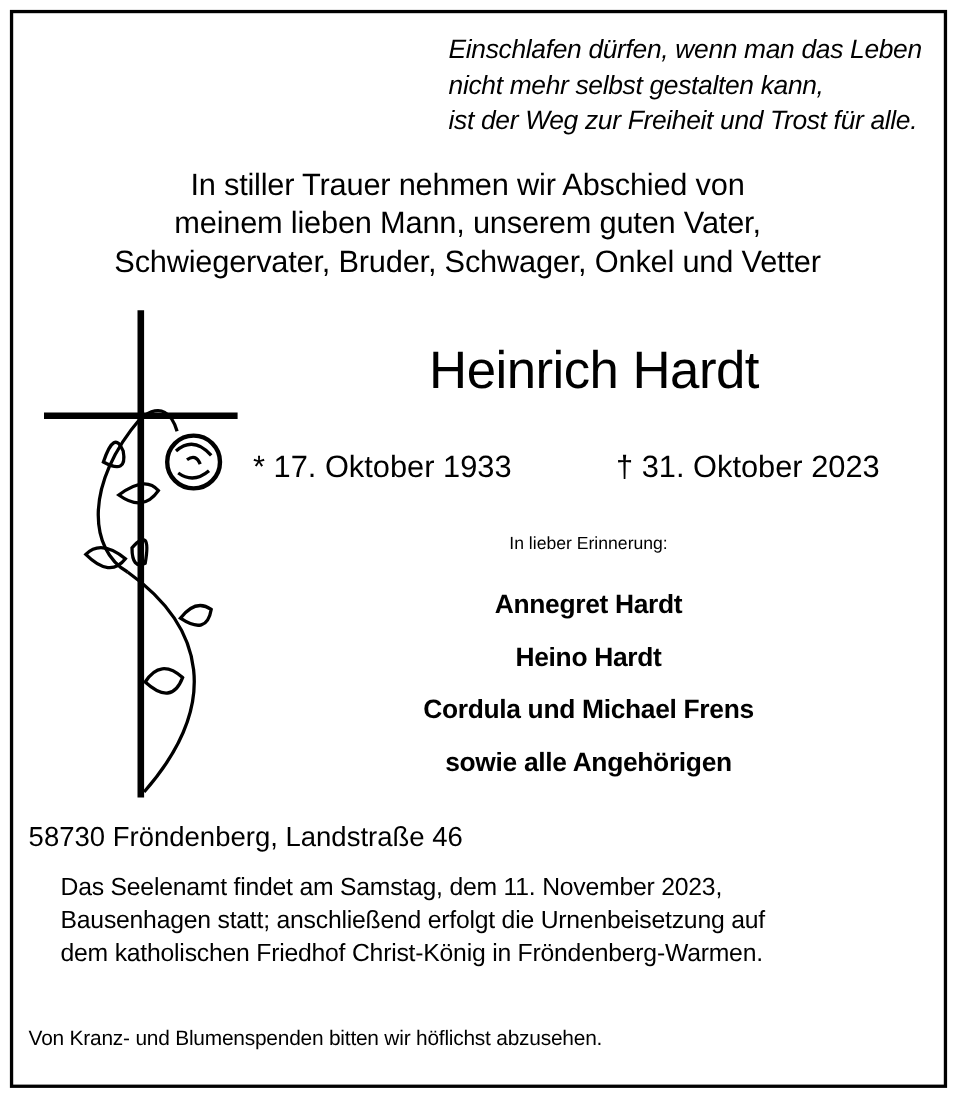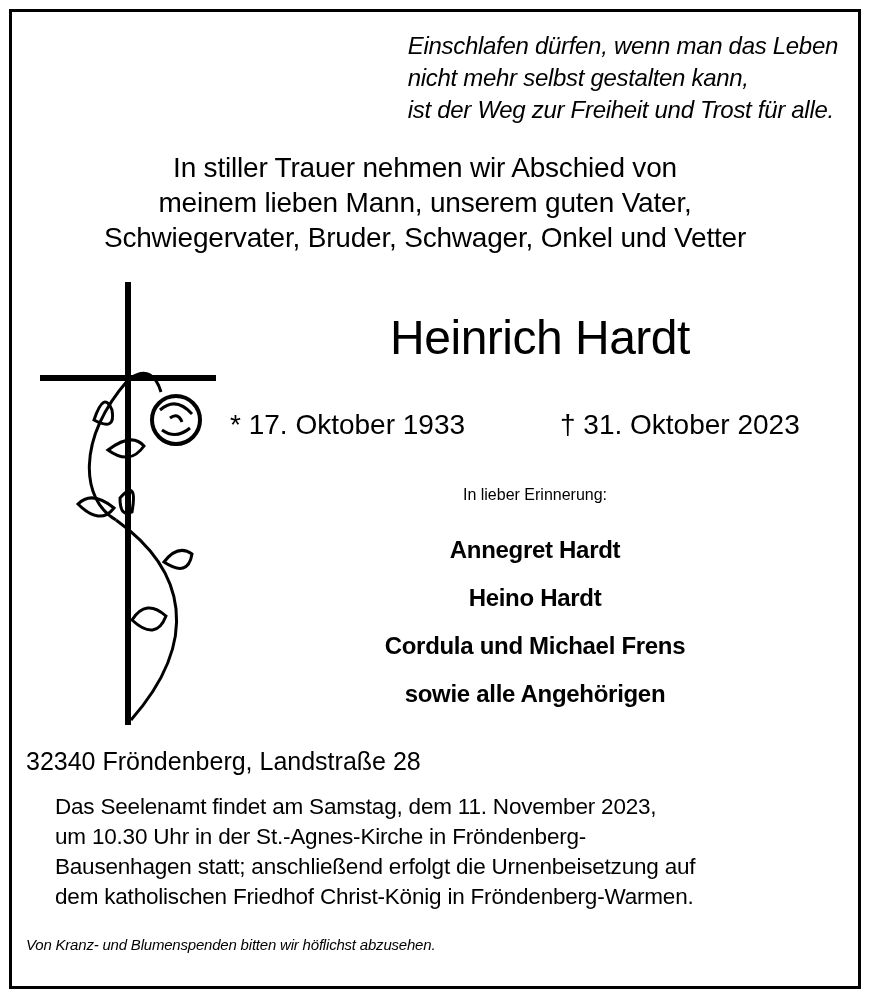--- a/index.html
+++ b/index.html
@@ -16,21 +16,21 @@
   .dates { position:absolute; top:405px; font-size:28px; line-height:40px; }
   .born { left:230px; } .died { left:560px; }
   .remember { position:absolute; left:250px; width:570px; top:478px; text-align:center;
               font-size:16px; line-height:34px; }
   .mourners { position:absolute; left:250px; width:570px; top:526px; text-align:center; }
   .mourner { font-weight:bold; font-size:24px; line-height:48px; letter-spacing:-0.3px; }
   .cross { position:absolute; left:36px; top:280px; width:190px; height:450px; }
   .address { position:absolute; left:26px; top:744px; font-size:25px; line-height:34px; }
   .service { position:absolute; left:26px; top:792px; width:820px; font-size:22.5px;
              line-height:30px; letter-spacing:-0.2px;margin-left:29px; }
-  .flowers { position:absolute; left:26px; top:930px; font-size:15px; line-height:30px; letter-spacing:-0.2px;font-style:italic; }
+  .flowers { position:absolute; left:26px; top:930px; font-size:19px; line-height:30px; letter-spacing:-0.2px; }
 </style>
 </head>
 <body>
 
 <div class="frame"></div>
 
 <div class="motto">
   <div>Einschlafen dürfen, wenn man das Leben</div>
   <div>nicht mehr selbst gestalten kann,</div>
   <div>ist der Weg zur Freiheit und Trost für alle.</div>
@@ -67,22 +67,21 @@
 
 <div class="remember">In lieber Erinnerung:</div>
 
 <div class="mourners">
   <div class="mourner">Annegret Hardt</div>
   <div class="mourner">Heino Hardt</div>
   <div class="mourner">Cordula und Michael Frens</div>
   <div class="mourner">sowie alle Angehörigen</div>
 </div>
 
-<div class="address">32340 Fröndenberg, Landstraße 28</div>
+<div class="address">58730 Fröndenberg, Landstraße 46</div>
 
 <div class="service">
   <div>Das Seelenamt findet am Samstag, dem 11. November 2023,</div>
-  <div>um 10.30 Uhr in der St.-Agnes-Kirche in Fröndenberg-</div>
   <div>Bausenhagen statt; anschließend erfolgt die Urnenbeisetzung auf</div>
   <div>dem katholischen Friedhof Christ-König in Fröndenberg-Warmen.</div>
 </div>
 
 <div class="flowers">Von Kranz- und Blumenspenden bitten wir höflichst abzusehen.</div>
 
 </body></html>

